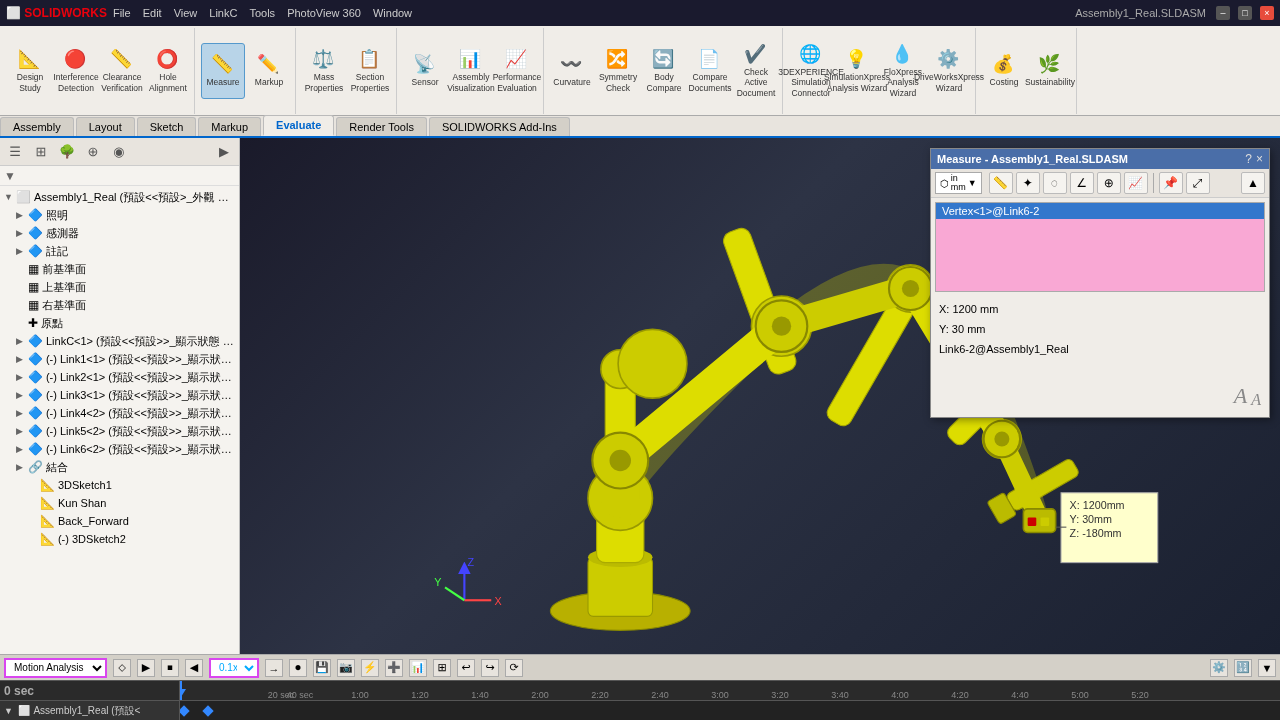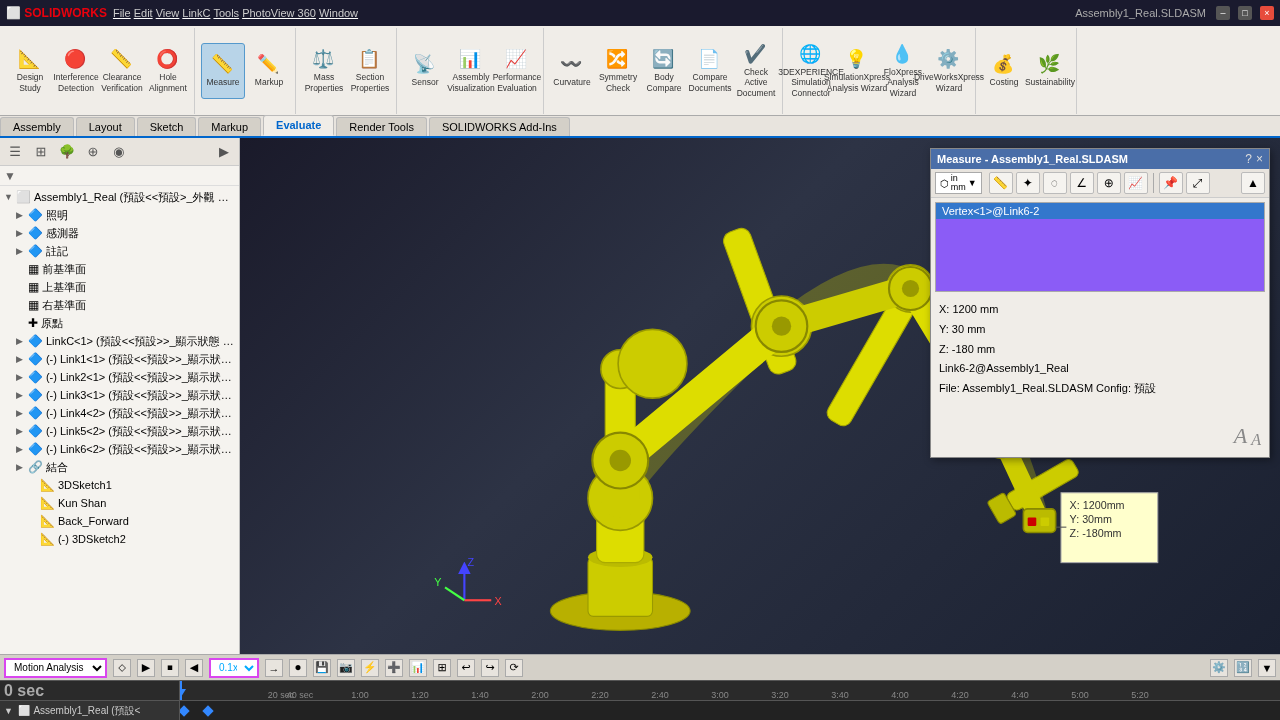--- a/index.html
+++ b/index.html
@@ -9,21 +9,21 @@
     #titlebar {
       height: 26px;
       background: #1a1a2e;
       display: flex;
       align-items: center;
       padding: 0 6px;
       color: white;
       font-size: 11px;
     }
     #titlebar .logo { color: #e8000d; font-weight: bold; font-size: 12px; margin-right: 6px; }
-    #titlebar .menus { display: flex; gap: 3px; flex: 1; text-decoration: underline; }
+    #titlebar .menus { display: flex; gap: 12px; flex: 1; }
     #titlebar .menu-item { color: #ccc; cursor: pointer; font-size: 11px; }
     #titlebar .right-controls { display: flex; gap: 8px; align-items: center; }
     #titlebar .win-btn { width: 14px; height: 14px; border-radius: 2px; display: flex; align-items: center; justify-content: center; font-size: 9px; color: white; cursor: pointer; }
     #titlebar .win-btn.close { background: #e74c3c; }
     #titlebar .win-btn.min { background: #555; }
     #titlebar .win-btn.max { background: #555; }
 
     
     #toolbar {
       height: 90px;
@@ -201,21 +201,21 @@
       background: #f5f3ef;
       cursor: pointer;
       display: flex; align-items: center; justify-content: center;
       font-size: 12px; border-radius: 2px;
     }
     .d-separator { width: 1px; height: 20px; background: #aaa; margin: 0 2px; }
     .dialog-content {
       padding: 4px;
     }
     .measure-list {
-      background: #8b5cf6;
+      background: #f9a8d4;
       border: 1px solid #aaa;
       height: 90px;
       overflow-y: auto;
       margin-bottom: 4px;
     }
     .measure-list-item {
       padding: 2px 6px;
       cursor: pointer;
     }
     .measure-list-item.selected { background: #3377cc; color: white; }
@@ -739,23 +739,21 @@
         <div style="flex:1"></div>
         <div class="d-btn">▲</div>
       </div>
       <div class="dialog-content">
         <div class="measure-list">
           <div class="measure-list-item selected">Vertex&lt;1&gt;@Link6-2</div>
         </div>
         <div class="measure-values">
           <div>X: 1200 mm</div>
           <div>Y: 30 mm</div>
-          <div>Z: -180 mm</div>
           <div>Link6-2@Assembly1_Real</div>
-          <div>File: Assembly1_Real.SLDASM Config: 預設</div>
         </div>
         <div class="measure-text-area">
           <span style="font-size:22px;font-style:italic;color:#888;">A</span>
           <span style="font-size:16px;font-style:italic;color:#888;margin-left:4px;">A</span>
         </div>
       </div>
     </div>
 
   </div>
 </div>
@@ -788,21 +786,21 @@
   <div class="motion-btn">⚙️</div>
   <div class="motion-btn">🔢</div>
   <div class="motion-btn">▼</div>
 </div>
 
 <div id="timeline">
   <div id="timeline-area">
     <div id="timeline-left">
 
       <div style="height:20px;background:#2a2a2a;border-bottom:1px solid #555;display:flex;align-items:center;padding-left:4px;font-size:9px;color:#888;">
-        <span style="color:#aaa;font-size:16px;font-weight:bold;">0 sec</span>
+        <span style="color:#aaa;font-size:12px;font-weight:bold;">0 sec</span>
       </div>
       <div class="tl-track-label">
         <span style="font-size:9px;">▼</span>
         <span style="margin-left:2px;">⬜</span>
         <span>Assembly1_Real (預設&lt;</span>
       </div>
       <div class="tl-track-label">
         <div style="width:10px"></div>
 
       </div>

